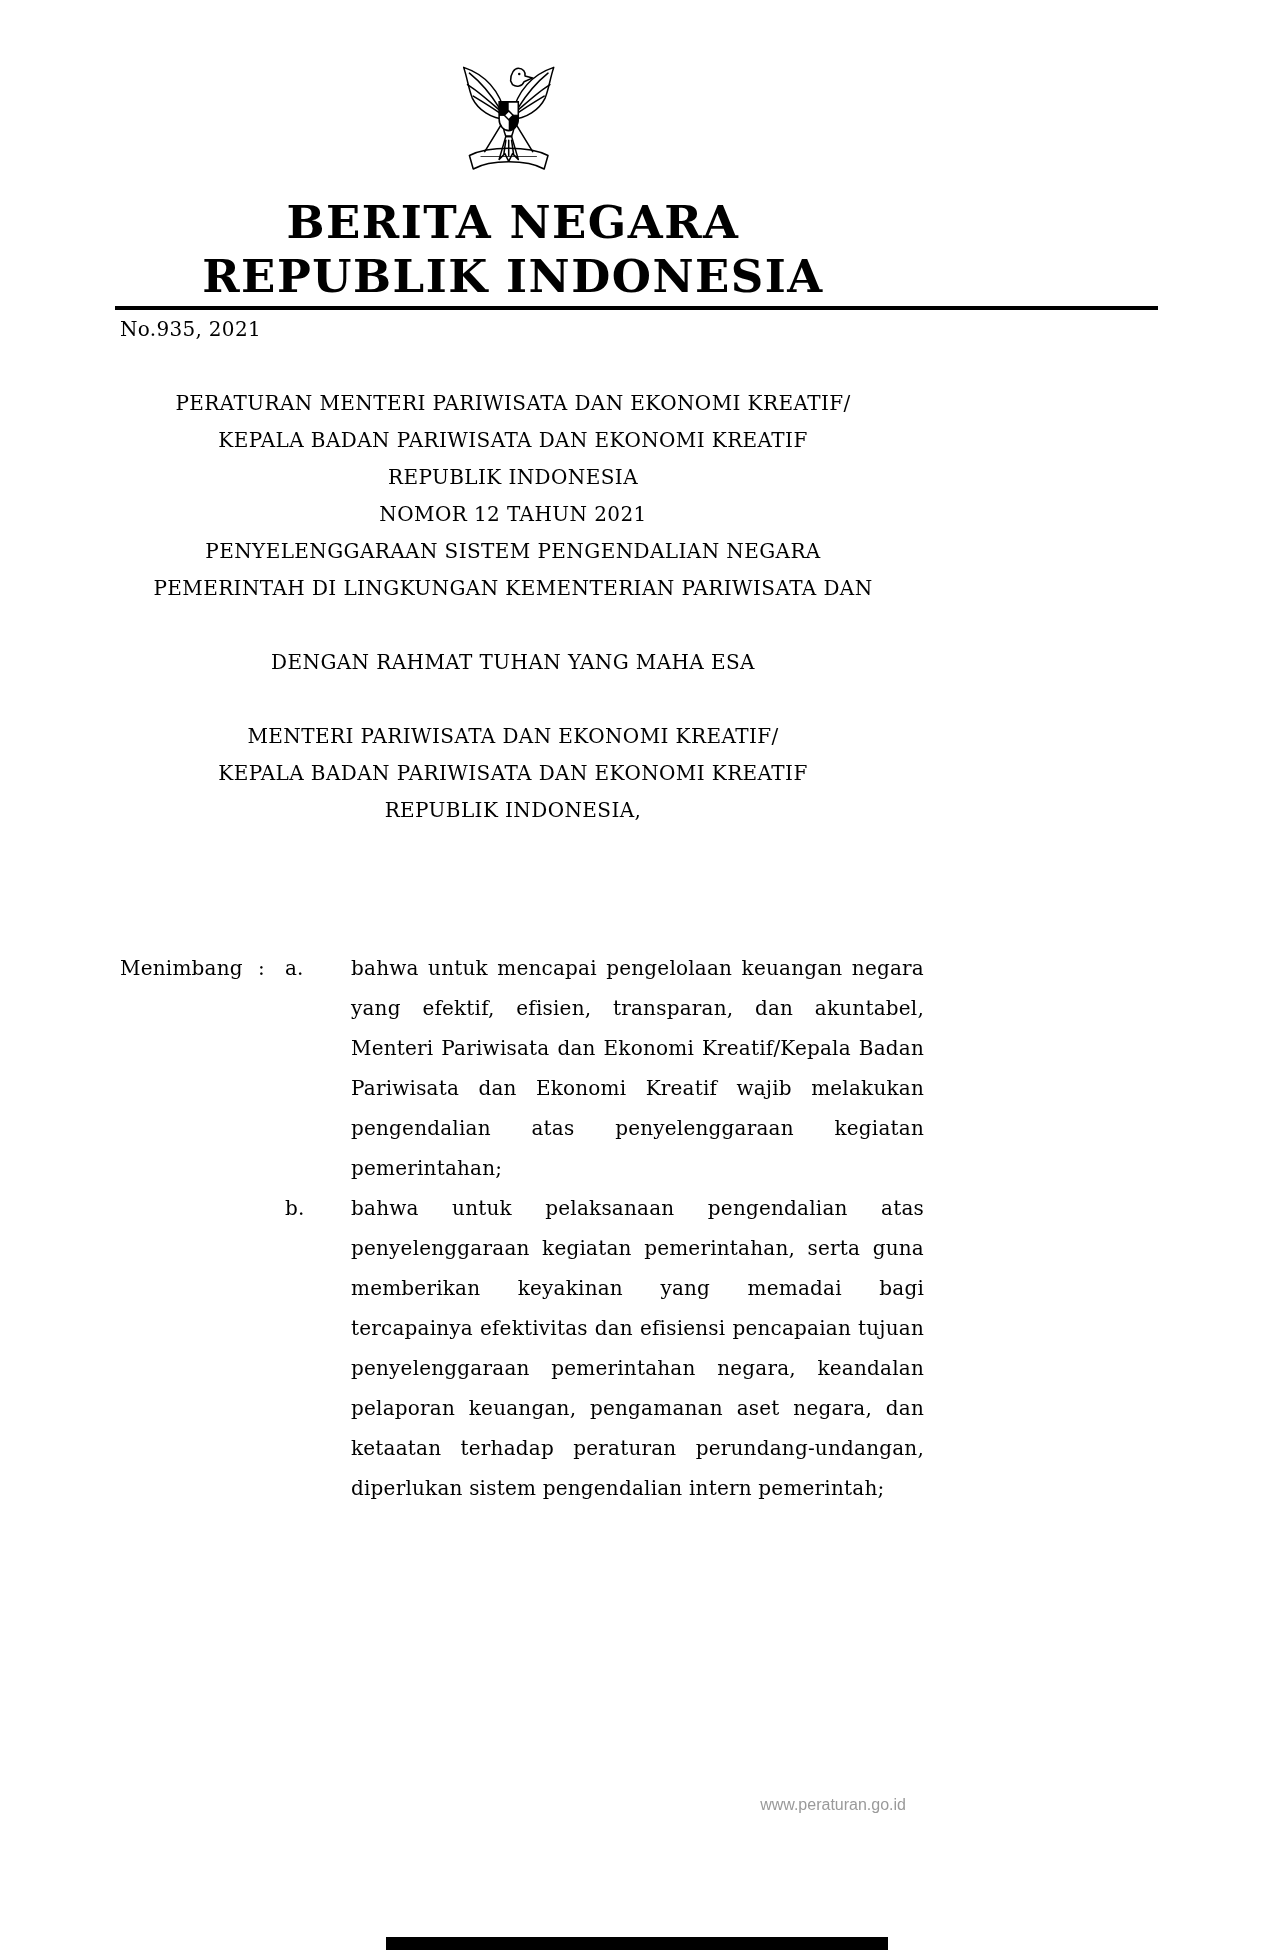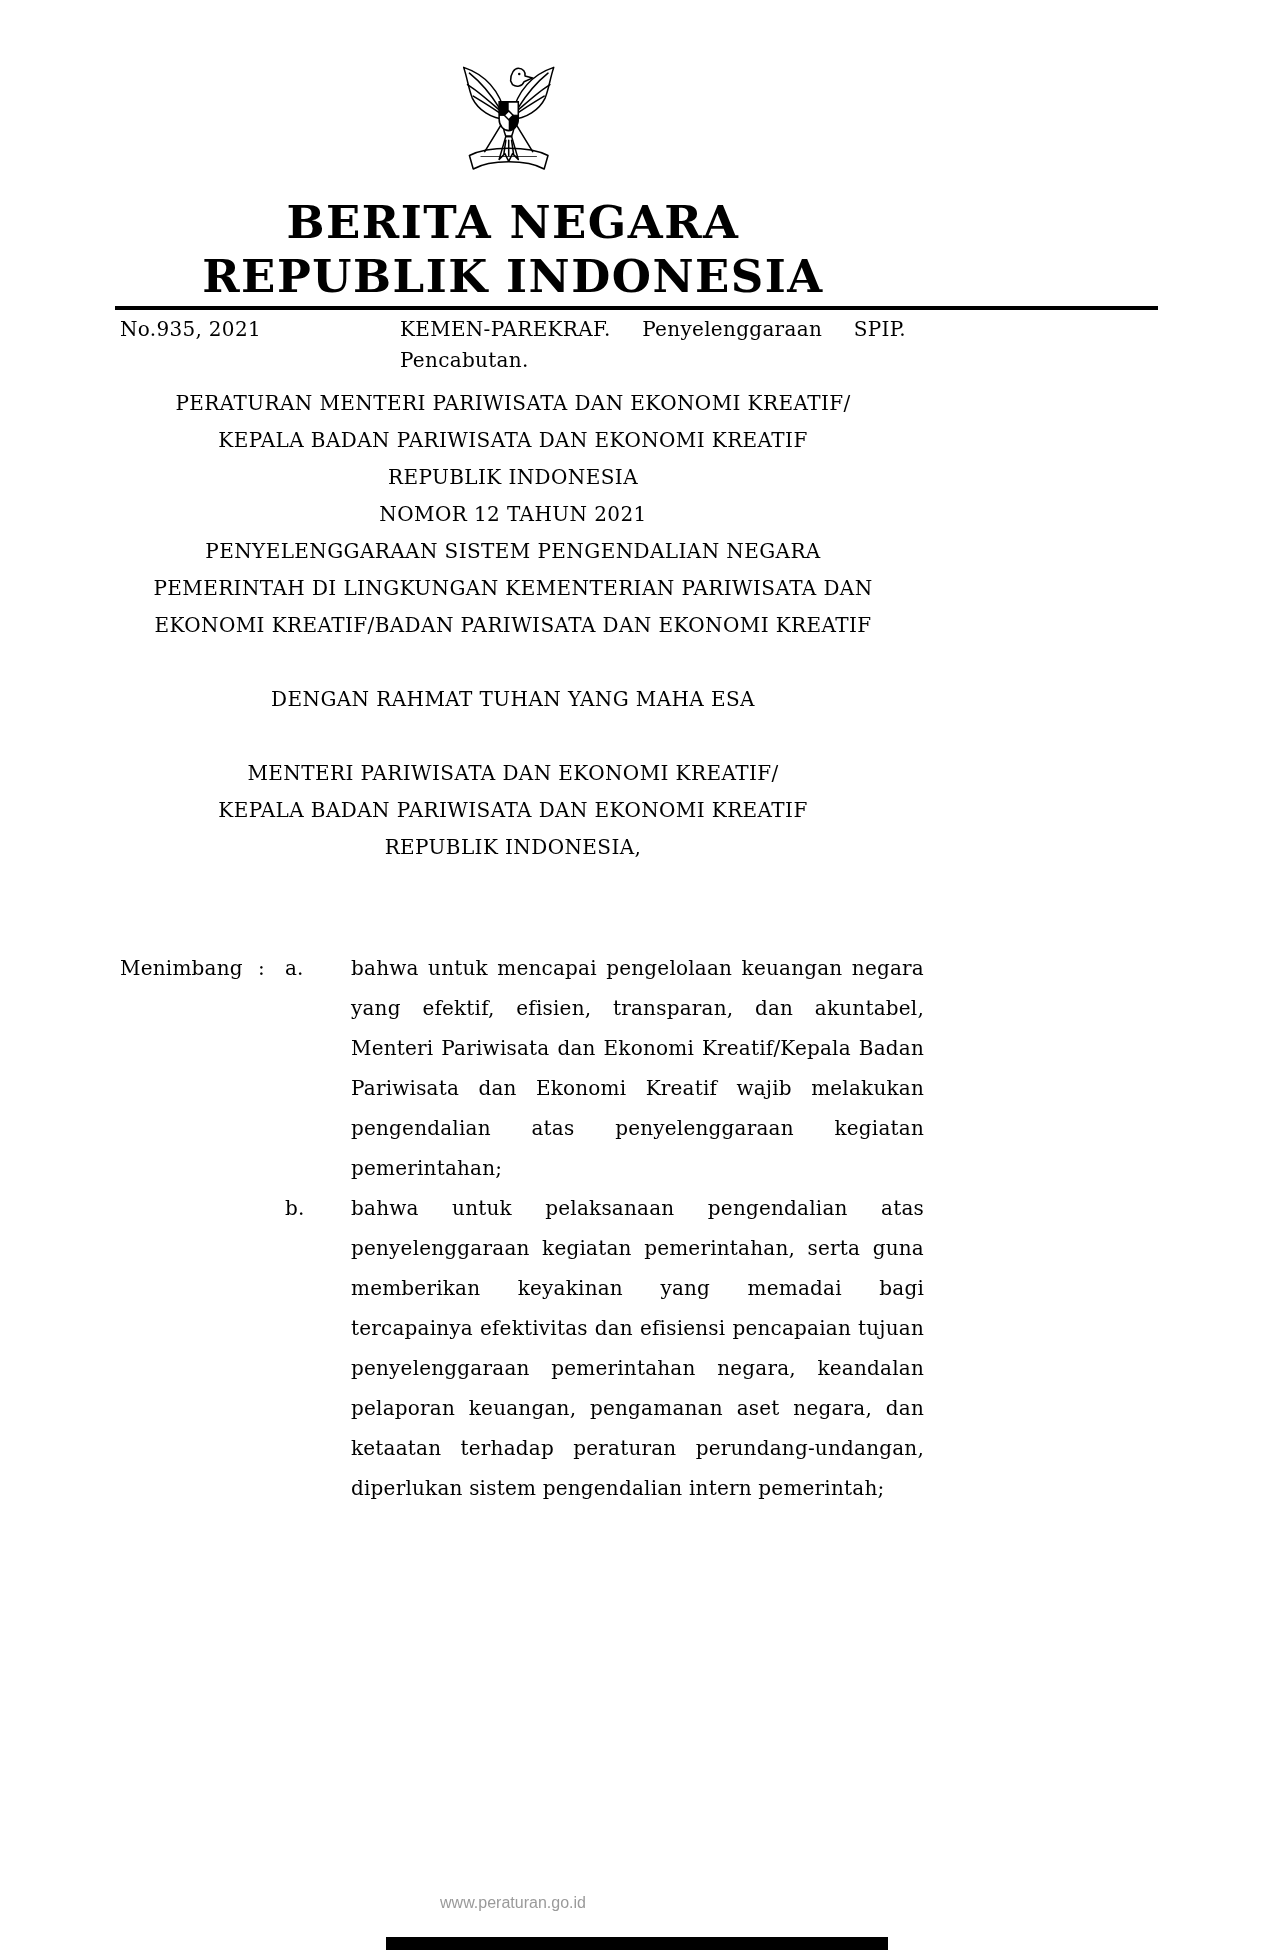--- a/index.html
+++ b/index.html
@@ -54,22 +54,22 @@
     font-size:20px; line-height:40px; letter-spacing:0.2px;
   }
   .consider-row { display:flex; align-items:flex-start; }
   .c-label { width:138px; flex:0 0 auto; }
   .c-colon { width:27px; flex:0 0 auto; }
   .c-letter { width:48px; flex:0 0 auto; }
   .c-text { width:573px; flex:0 0 auto; text-align:justify;margin-left:18px; }
 
   
   .footer-site {
-    position:absolute; top:1894px; left:120px; width:786px;
-    text-align:center; color:#9a9a9a;
+    position:absolute; top:1796px; left:120px; width:786px;
+    text-align:right; color:#9a9a9a;
     font-family:"Liberation Sans", sans-serif;
     font-size:16px;
   }
   .bottom-bar {
     position:absolute; bottom:0; left:386px; width:502px; height:13px;
     background:#000000;
   }
 
   .garuda-svg { display:block; }
 </style>
@@ -118,34 +118,29 @@
   </div>
 
   <div class="masthead">
     <div>BERITA NEGARA</div>
     <div>REPUBLIK INDONESIA</div>
   </div>
   <div class="rule"></div>
 
   <div class="meta-row">
     <div class="meta-no">No.935, 2021</div>
-    <div class="meta-right">
-      <div class="meta-line1">KEMEN-PAREKRAF. Penyelenggaraan SPIP.</div>
-      <div class="meta-line2">Pencabutan.</div>
-    </div>
   </div>
 
   <div class="title-block">
     <div>PERATURAN MENTERI PARIWISATA DAN EKONOMI KREATIF/</div>
     <div>KEPALA BADAN PARIWISATA DAN EKONOMI KREATIF</div>
     <div>REPUBLIK INDONESIA</div>
     <div>NOMOR 12 TAHUN 2021</div>
     <div>PENYELENGGARAAN SISTEM PENGENDALIAN NEGARA</div>
     <div>PEMERINTAH DI LINGKUNGAN KEMENTERIAN PARIWISATA DAN</div>
-    <div>EKONOMI KREATIF/BADAN PARIWISATA DAN EKONOMI KREATIF</div>
     <div class="gap-line"></div>
     <div>DENGAN RAHMAT TUHAN YANG MAHA ESA</div>
     <div class="gap-line"></div>
     <div>MENTERI PARIWISATA DAN EKONOMI KREATIF/</div>
     <div>KEPALA BADAN PARIWISATA DAN EKONOMI KREATIF</div>
     <div>REPUBLIK INDONESIA,</div>
   </div>
 
   <div class="considering">
     <div class="consider-row">

